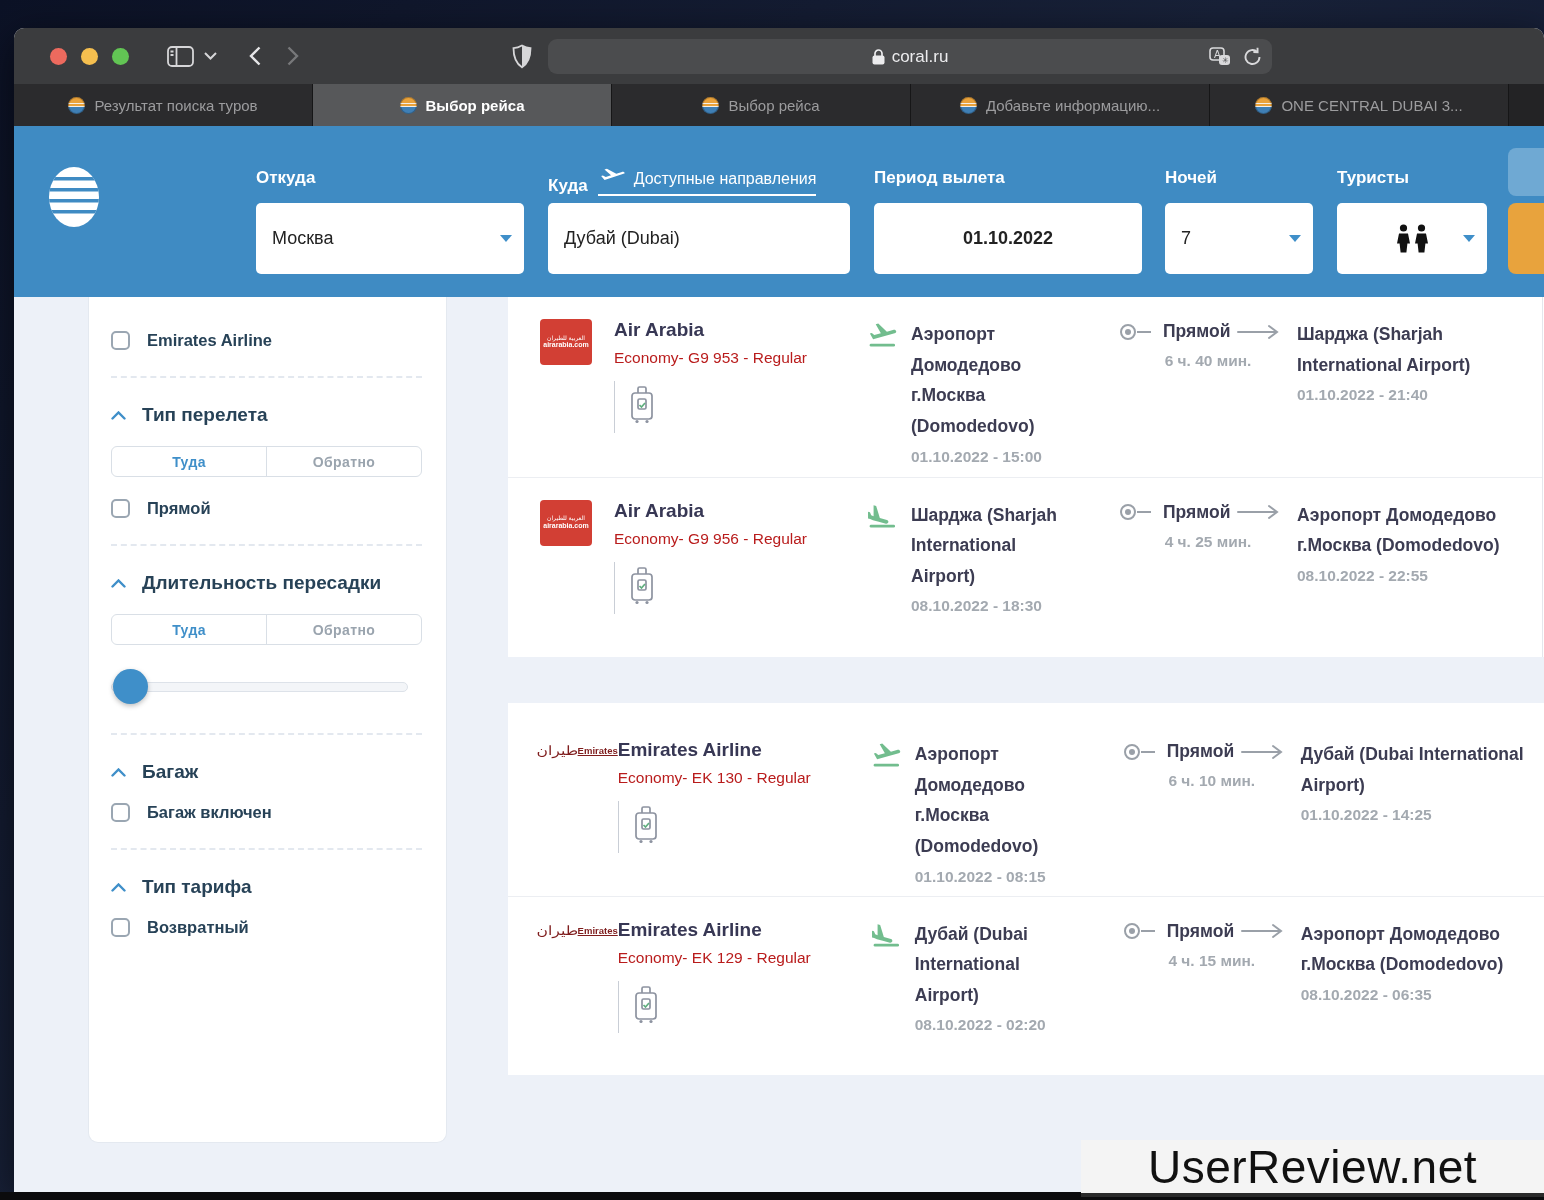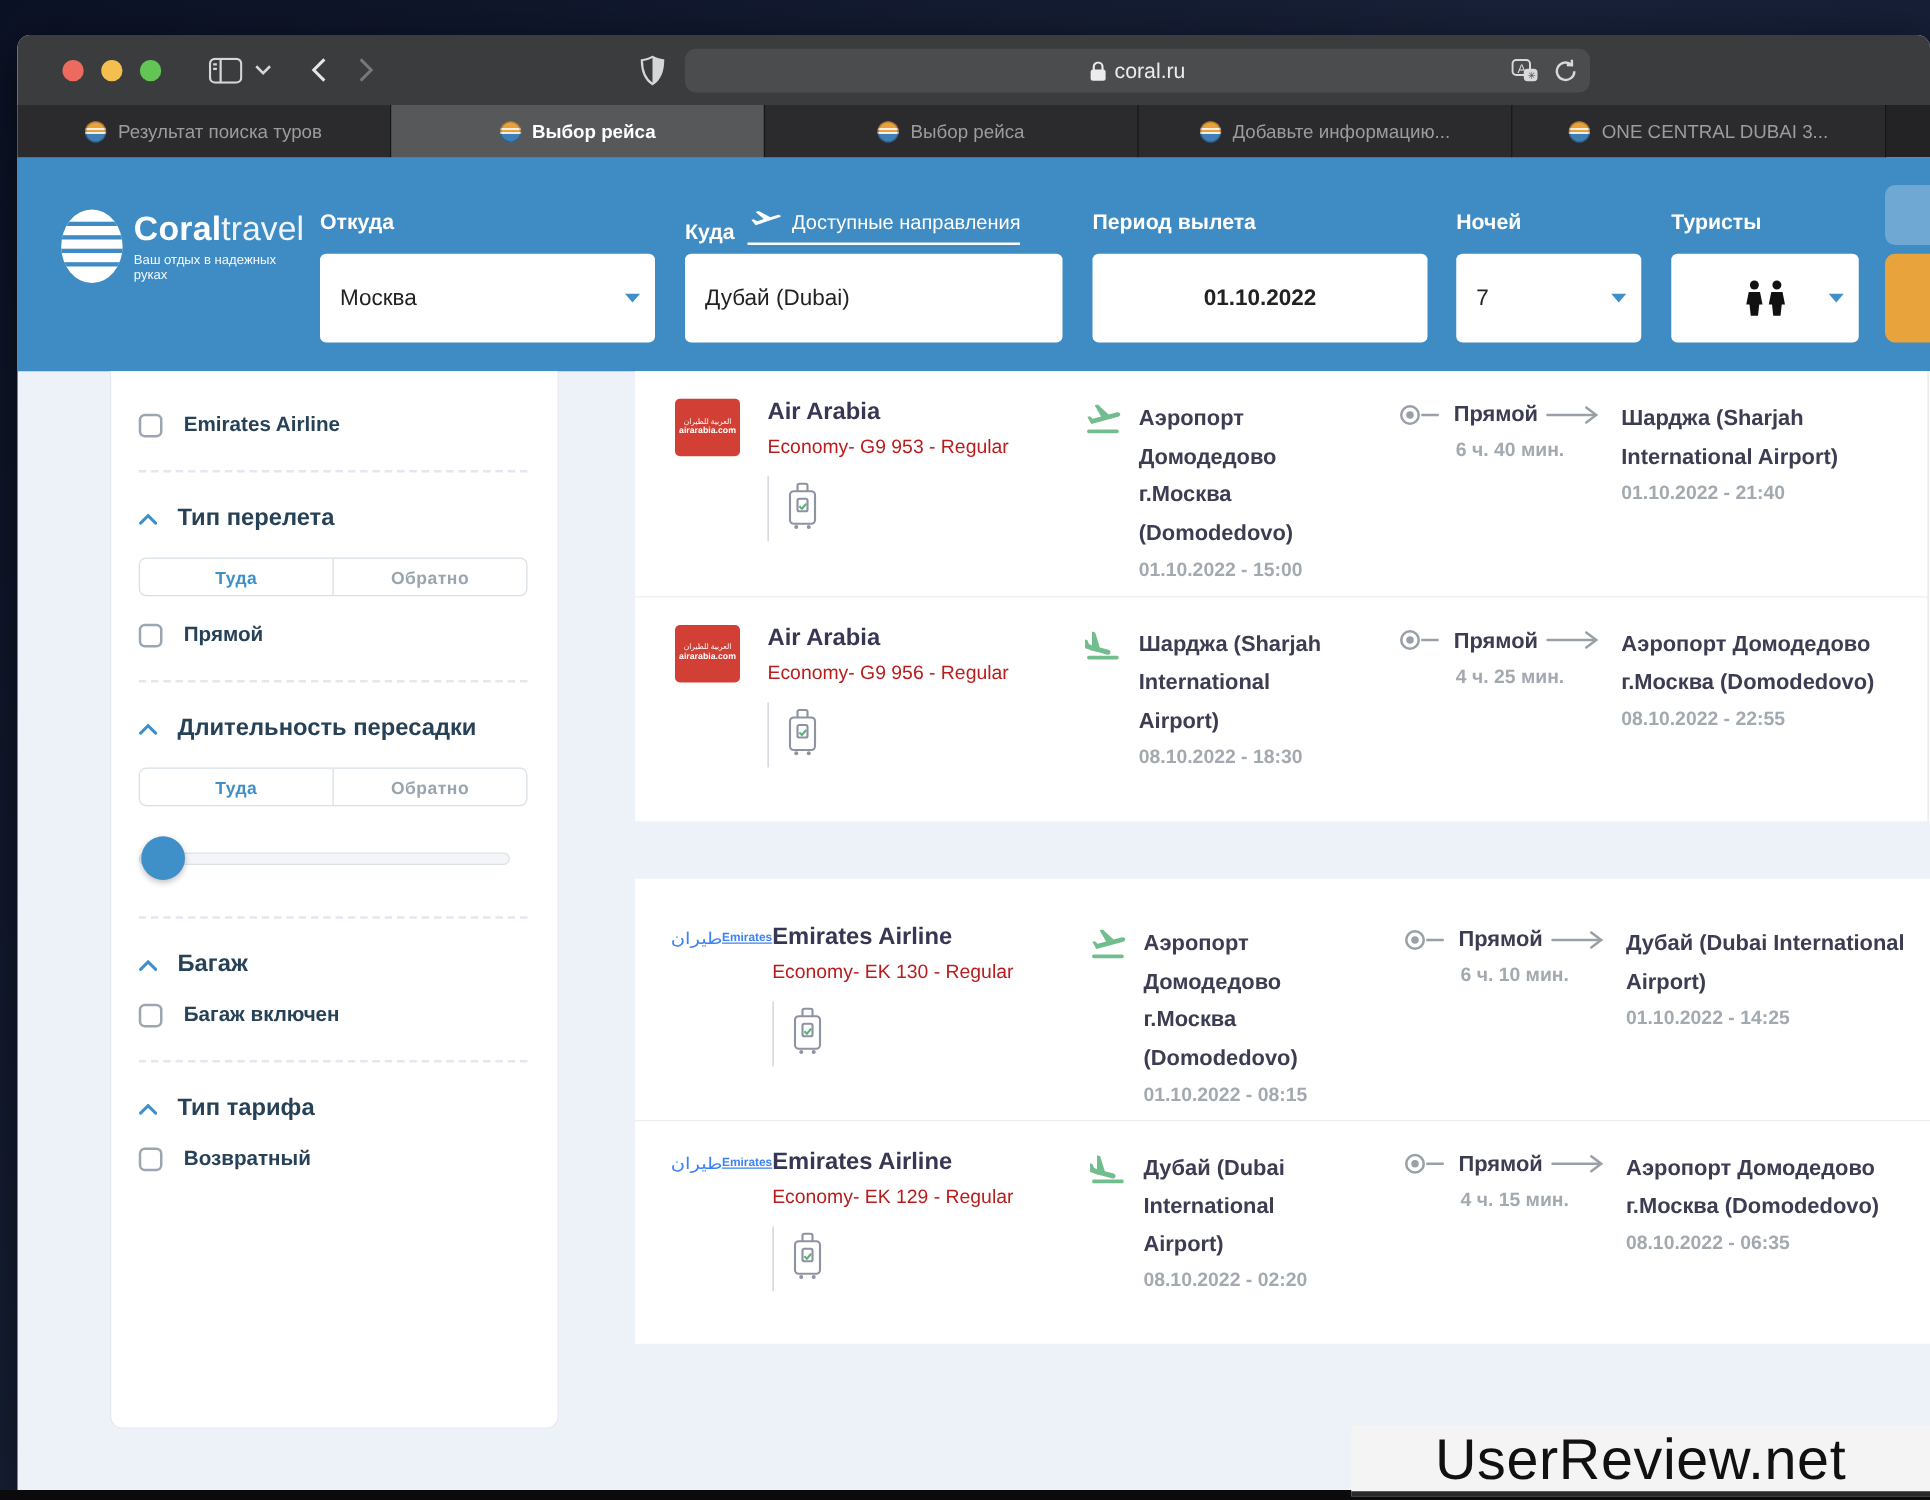--- a/index.html
+++ b/index.html
@@ -86,21 +86,21 @@
   .group-2 { top:406px; height:372px; }
   .cards-col { flex:1; display:flex; flex-direction:column; }
   .card { display:flex; padding:22px 0 0 32px; flex:1; }
   .card + .card { border-top:1px solid #eceef2; }
   .price-stub { flex:0 0 31px; border-left:1px solid #e4e7ec; padding-top:13px; position:relative; }
   .stub-from { color:#9fa6ad; font-size:15px; font-weight:bold; padding-left:8px; }
   .col-logo { flex:0 0 74px; }
   .aa-logo { width:52px; height:46px; background:#d23f34; border-radius:4px; color:#fff;
              display:flex; flex-direction:column; align-items:center; justify-content:center; line-height:1.1; }
   .aa-logo .ar { font-size:6px; } .aa-logo .en { font-size:7px; font-weight:bold; }
-  .ek-logo { display:flex; align-items:center; gap:3px; color:#3b82f6; margin-top:4px; }
+  .ek-logo { display:flex; align-items:center; gap:3px; color:#7f1d1d; margin-top:4px; }
   .ek-logo .scribble { font-size:13px; transform:scaleX(1.2); }
   .ek-logo .name { font-size:9.5px; font-weight:bold;text-decoration:underline; }
   .col-info { flex:0 0 253px; padding-right:10px; }
   .air-name { font-size:19px; font-weight:bold; color:#373754; margin-bottom:8px; }
   .air-class { font-size:15.5px; color:#b91c1c; margin-bottom:14px; }
   .bag-wrap { border-left:1px solid #c9ced6; padding:4px 0 8px 12px; width:46px; }
   .col-dep { flex:0 0 252px; display:flex; gap:12px; }
   .col-arr { flex:0 0 245px; }
   .plane-ic { flex:none; margin-top:2px; }
   .apt { font-size:17.5px; font-weight:bold; color:#3c3c52; line-height:1.75; }
@@ -215,24 +215,20 @@
               </clipPath>
             </defs>
           <g clip-path="url(#ov)">
             <rect x="0" y="0" width="52" height="62" fill="#ffffff"></rect>
             <rect x="0" y="11" width="52" height="3.5" fill="#3f8bc3"></rect>
             <rect x="0" y="22" width="52" height="3.5" fill="#3f8bc3"></rect>
             <rect x="0" y="33" width="52" height="3.5" fill="#3f8bc3"></rect>
             <rect x="0" y="44" width="52" height="3.5" fill="#3f8bc3"></rect>
           </g>
         </svg>
-        <div class="logo-text">
-          <b>Coral</b><span>travel</span>
-          <div class="logo-tagline">Ваш отдых в надежных руках</div>
-        </div>
       </div>
     </div>
 
     <div class="field-label" style="left:242px;">Откуда</div>
     <div class="fld" style="left:242px; width:268px;">
       <span>Москва</span>
       <span class="caret"></span>
     </div>
 
     <div class="field-label" style="left:534px; display:flex; align-items:flex-end; gap:10px;">

